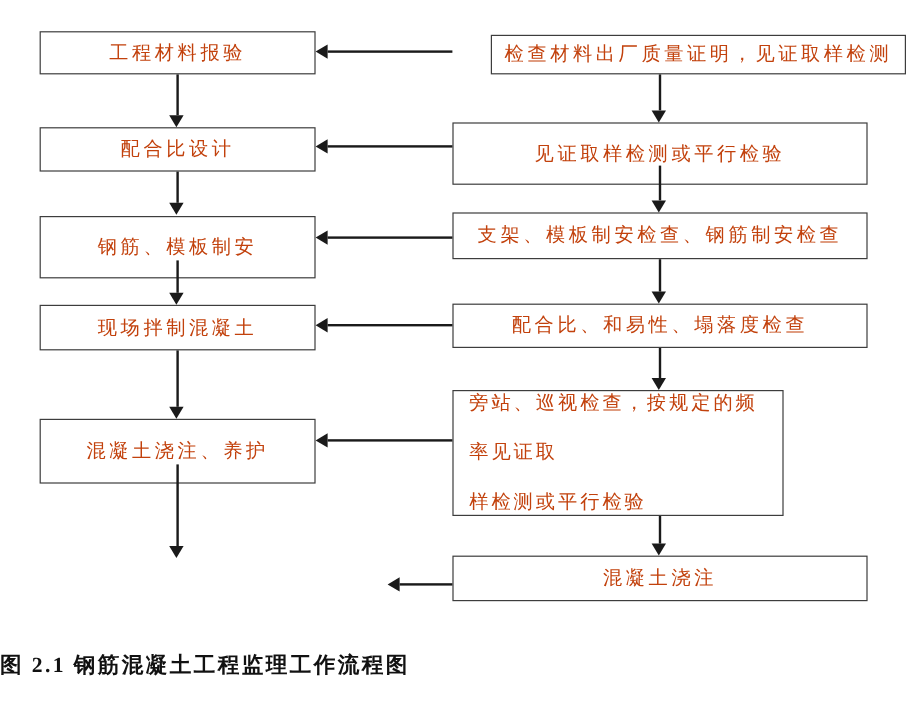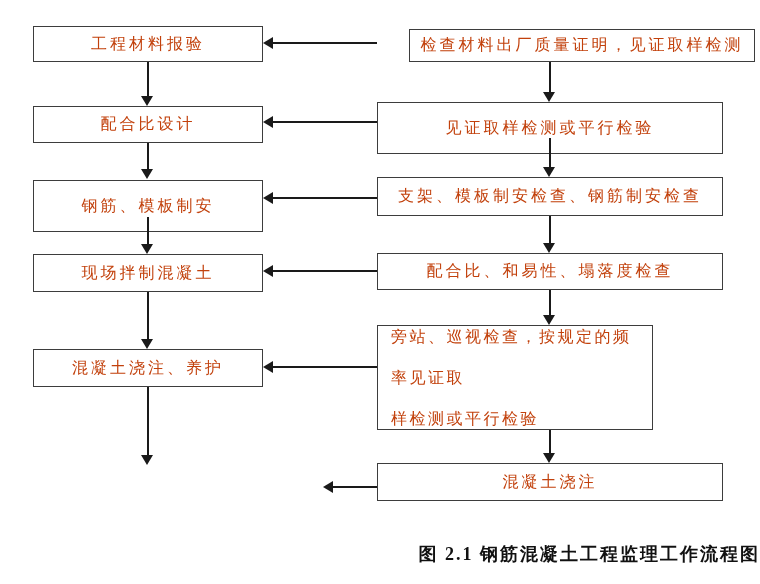--- a/index.html
+++ b/index.html
@@ -59,21 +59,21 @@
   .head.left {
     border-top: 6px solid transparent;
     border-bottom: 6px solid transparent;
     border-right: 10px solid #1a1a1a;
   }
   .caption {
     position: absolute;
     left: 0;
     top: 542px;
     width: 760px;
-    text-align: right;
+    text-align: left;
     font-size: 18px;
     font-weight: bold;
     letter-spacing: 2px;
     color: #111111;
   }
 </style>
 </head>
 <body>
 
 <div class="stage">
@@ -83,21 +83,21 @@
   </div>
   <div class="node" style="left:33px; top:106px; width:230px; height:37px;text-align:right;">
     <span>配合比设计</span>
   </div>
   <div class="node" style="left:33px; top:180px; width:230px; height:52px;text-align:center;">
     <span>钢筋、模板制安</span>
   </div>
   <div class="node" style="left:33px; top:254px; width:230px; height:38px;">
     <span>现场拌制混凝土</span>
   </div>
-  <div class="node" style="left:33px; top:349px; width:230px; height:38px;">
+  <div class="node" style="left:33px; top:349px; width:230px; height:54px;">
     <span>混凝土浇注、养护</span>
   </div>
 
   <div class="node" style="left:377px; top:29px;  width:346px; height:33px;margin-left:32px;">
     <span>检查材料出厂质量证明，见证取样检测</span>
   </div>
   <div class="node" style="left:377px; top:102px; width:346px; height:52px;">
     <span>见证取样检测或平行检验</span>
   </div>
   <div class="node" style="left:377px; top:177px; width:346px; height:39px;">

